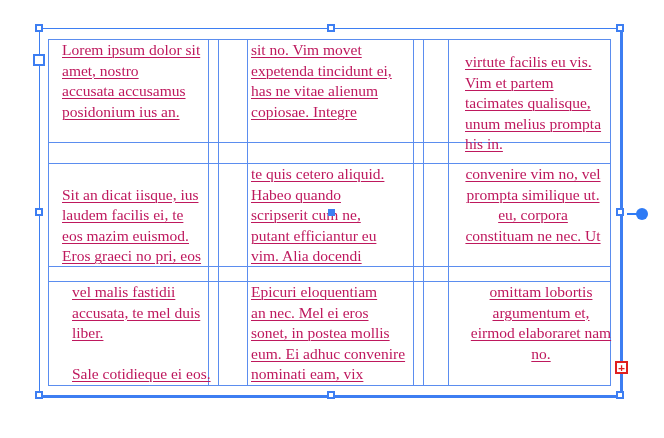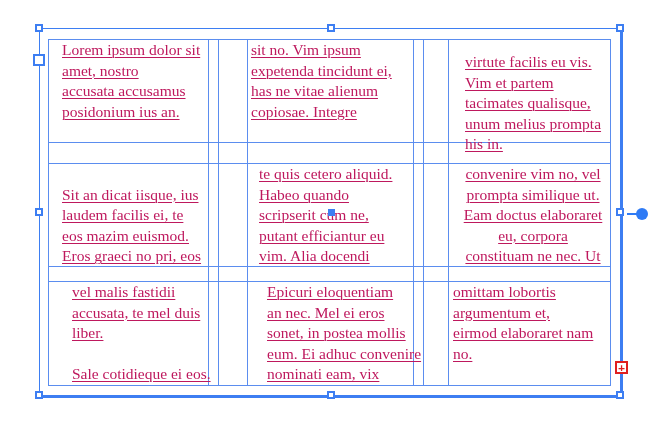--- a/index.html
+++ b/index.html
@@ -54,70 +54,69 @@
     <div class="hline" style="left:48px; top:385px; width:563px;"></div>
   </div>
 
   <div class="cell" style="left:48px; top:40px; width:160px; padding-left:14px;">
       <div class="tl"><span class="u">Lorem ipsum dolor sit</span></div>
       <div class="tl"><span class="u">amet, nostro</span></div>
       <div class="tl"><span class="u">accusata accusamus</span></div>
       <div class="tl"><span class="u">posidonium ius an.</span></div>
     </div>
   <div class="cell" style="left:247px;top:40px; width:166px; padding-left:4px;">
-      <div class="tl"><span class="u">sit no. Vim ipsum</span></div>
+      <div class="tl"><span class="u">sit no. Vim movet</span></div>
       <div class="tl"><span class="u">expetenda tincidunt ei,</span></div>
       <div class="tl"><span class="u">has ne vitae alienum</span></div>
       <div class="tl"><span class="u">copiosae. Integre</span></div>
     </div>
   <div class="cell" style="left:448px;top:52px; width:162px; padding-left:17px;">
       <div class="tl"><span class="u">virtute facilis eu vis.</span></div>
       <div class="tl"><span class="u">Vim et partem</span></div>
       <div class="tl"><span class="u">tacimates qualisque,</span></div>
       <div class="tl"><span class="u">unum melius prompta</span></div>
       <div class="tl"><span class="u">his in.</span></div>
     </div>
 
   <div class="cell" style="left:48px; top:164px;width:160px; padding-left:14px;">
       <div class="tl">&nbsp;</div>
       <div class="tl"><span class="u">Sit an dicat iisque, ius</span></div>
       <div class="tl"><span class="u">laudem facilis ei, te</span></div>
       <div class="tl"><span class="u">eos mazim euismod.</span></div>
       <div class="tl"><span class="u">Eros graeci no pri, eos</span></div>
     </div>
-  <div class="cell" style="left:247px;top:164px;width:166px; padding-left:12px;">
+  <div class="cell" style="left:247px;top:164px;width:166px; padding-left:4px;">
       <div class="tl"><span class="u">te quis cetero aliquid.</span></div>
       <div class="tl"><span class="u">Habeo quando</span></div>
       <div class="tl"><span class="u">scripserit cum ne,</span></div>
       <div class="tl"><span class="u">putant efficiantur eu</span></div>
       <div class="tl"><span class="u">vim. Alia docendi</span></div>
     </div>
   <div class="cell" style="left:448px;top:164px;width:162px; padding-left:4px;text-align:center;">
       <div class="tl"><span class="u">convenire vim no, vel</span></div>
       <div class="tl"><span class="u">prompta similique ut.</span></div>
-      <div class="tl"><span class="u">Eam doctus elaboraret</span></div>
       <div class="tl"><span class="u">eu, corpora</span></div>
       <div class="tl"><span class="u">constituam ne nec. Ut</span></div>
     </div>
 
   <div class="cell" style="left:48px; top:282px;width:160px; padding-left:24px;">
       <div class="tl"><span class="u">vel malis fastidii</span></div>
       <div class="tl"><span class="u">accusata, te mel duis</span></div>
       <div class="tl"><span class="u">liber.</span></div>
       <div class="tl">&nbsp;</div>
       <div class="tl"><span class="u">Sale cotidieque ei eos.</span></div>
     </div>
-  <div class="cell" style="left:247px;top:282px;width:166px; padding-left:20px;">
+  <div class="cell" style="left:247px;top:282px;width:166px; padding-left:4px;">
       <div class="tl"><span class="u">Epicuri eloquentiam</span></div>
       <div class="tl"><span class="u">an nec. Mel ei eros</span></div>
       <div class="tl"><span class="u">sonet, in postea mollis</span></div>
       <div class="tl"><span class="u">eum. Ei adhuc convenire</span></div>
       <div class="tl"><span class="u">nominati eam, vix</span></div>
     </div>
-  <div class="cell" style="left:448px;top:282px;width:162px; padding-left:5px;">
+  <div class="cell" style="left:448px;top:282px;width:162px; padding-left:12px;text-align:center;">
       <div class="tl"><span class="u">omittam lobortis</span></div>
       <div class="tl"><span class="u">argumentum et,</span></div>
       <div class="tl"><span class="u">eirmod elaboraret nam</span></div>
       <div class="tl"><span class="u">no.</span></div>
     </div>
 
   <div class="sel-rect"></div>
 
   <div class="center-pt"></div>
 

